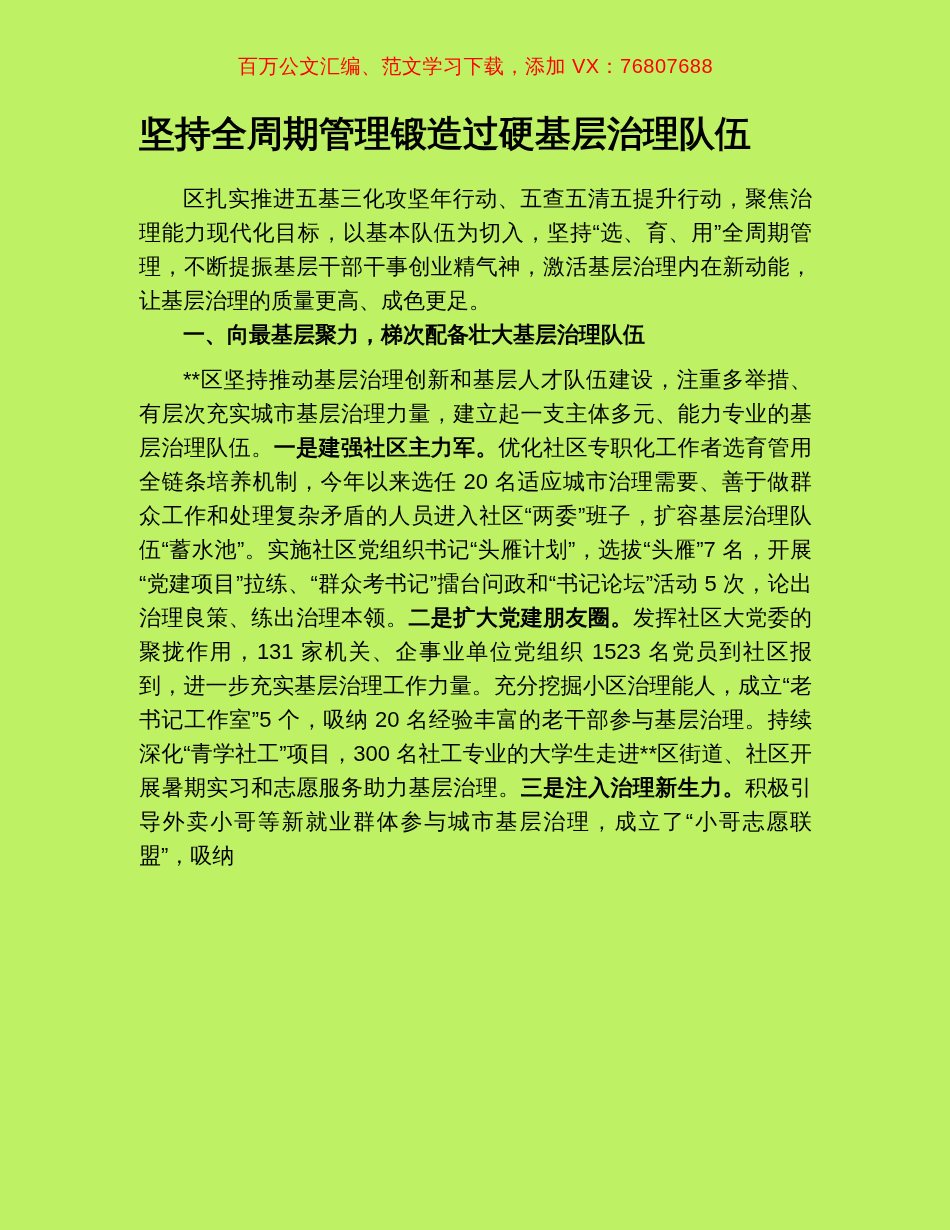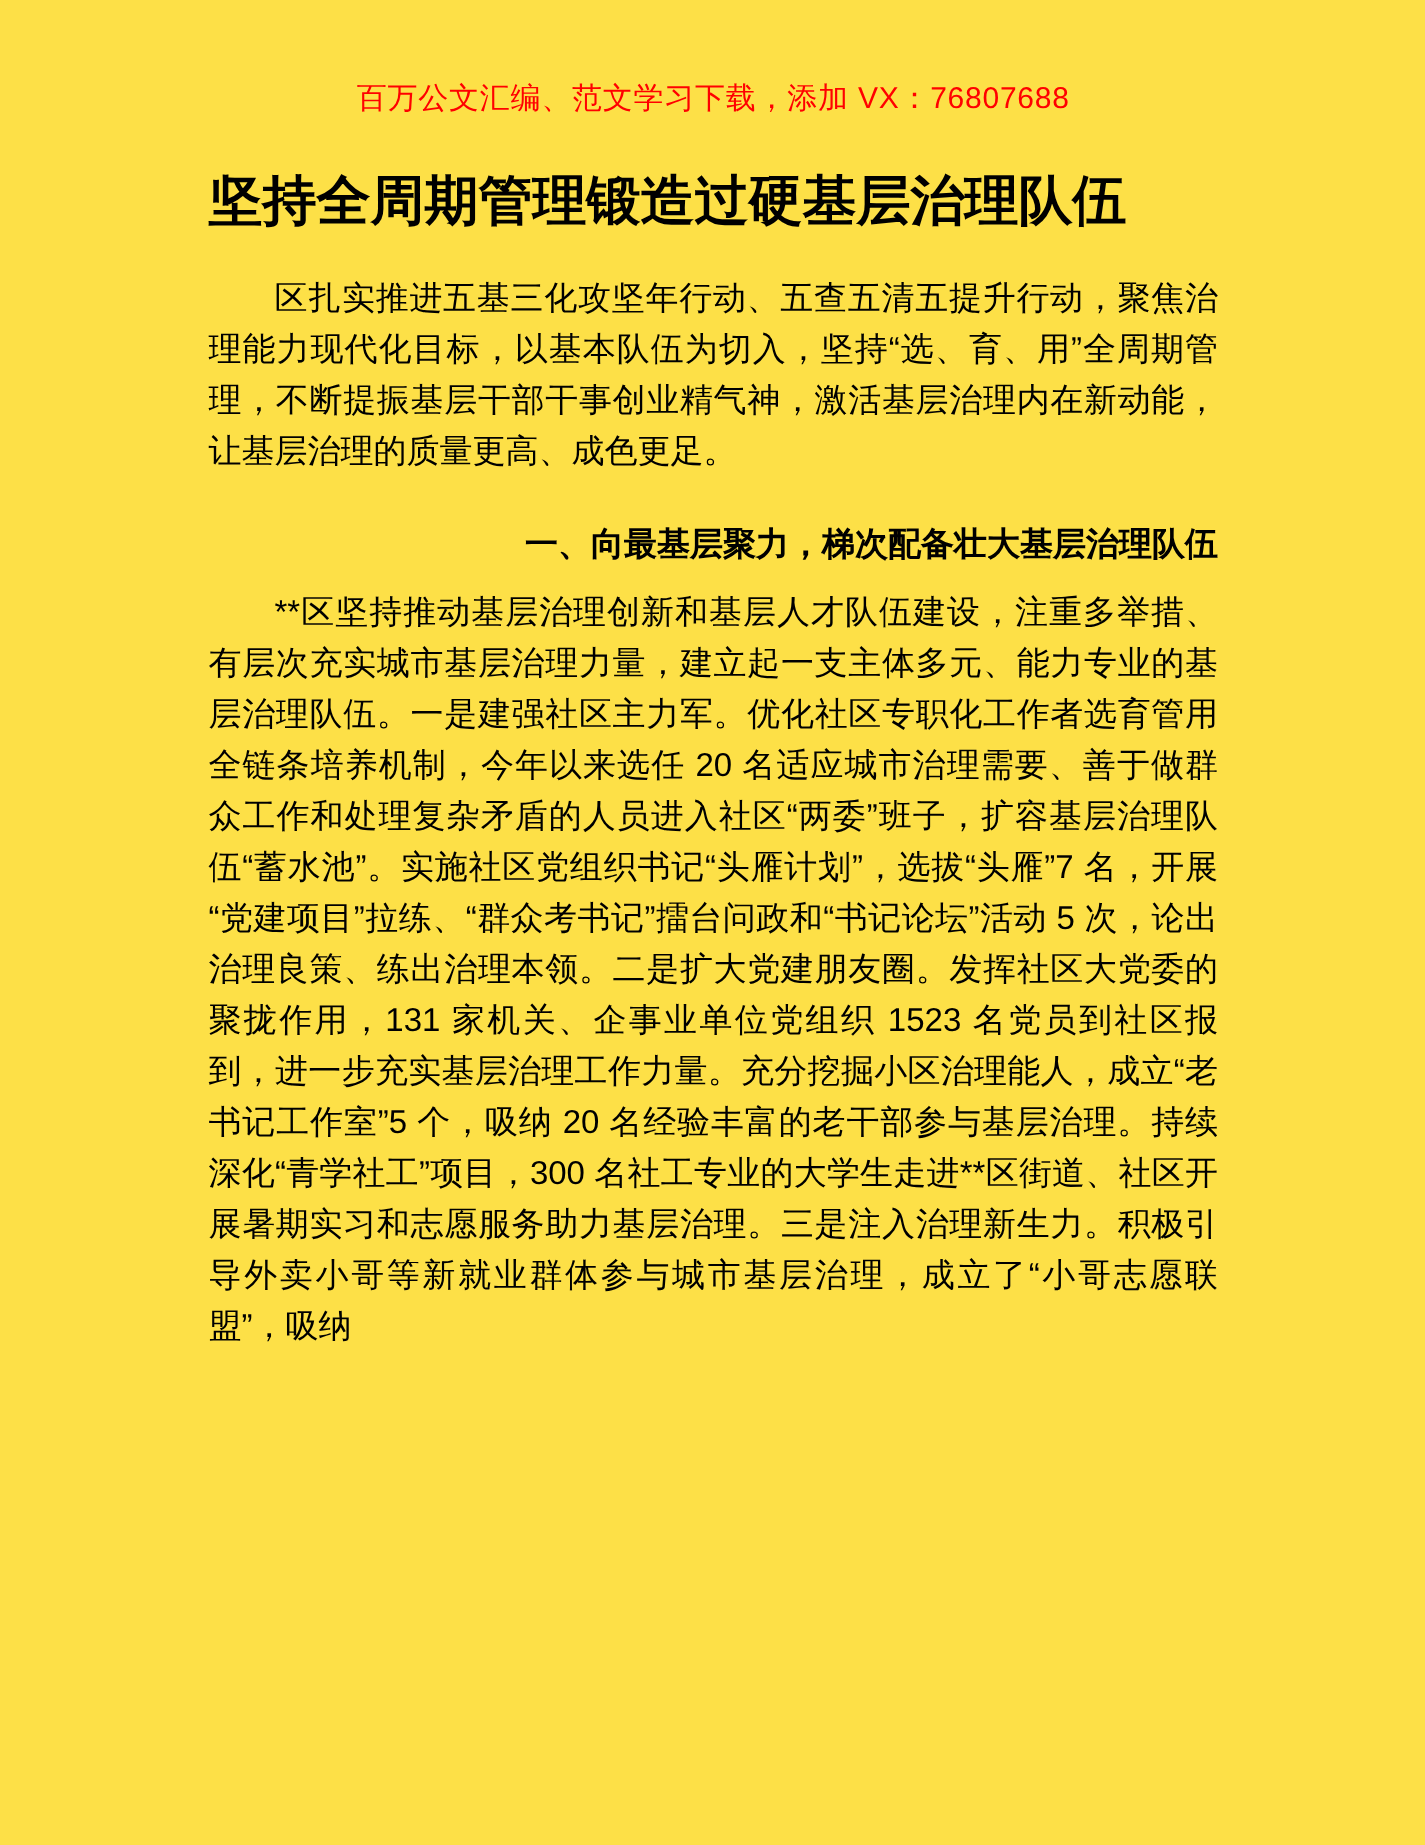--- a/index.html
+++ b/index.html
@@ -11,21 +11,21 @@
     width: 950px;
     height: 1230px;
     overflow: hidden;
     font-family: "Liberation Sans", sans-serif;
   }
   .page {
     box-sizing: border-box;
     width: 950px;
     height: 1230px;
     padding: 53px 138px 0 139px;
-    background: #fde047;
+    background: #bef264;
   }
   .watermark {
     text-align: center;
     font-size: 20px;
     line-height: 26px;
     font-weight: 400;
     letter-spacing: 0.5px;
   }
   .doc-title {
     margin: 33px 0 0 0;
@@ -41,26 +41,26 @@
     line-height: 34px;
     color: #000000;
     text-align: justify;
     text-indent: 2em;
     word-break: break-all;
   }
   .intro {
     margin-top: 26px;
   }
   .section-heading {
-    margin: 28px 0 11px 0;
+    margin: 0 0 11px 0;
     font-weight: 700;
-    text-align: right;
+    text-align: left;
   }
   .bold {
-    font-weight: 400;
+    font-weight: 700;
   }
 </style>
 </head>
 <body>
 
 <div class="page">
 
   <div class="watermark" style="color: rgb(255, 0, 0);">百万公文汇编、范文学习下载，添加 VX：76807688</div>
 
   <h1 class="doc-title">坚持全周期管理锻造过硬基层治理队伍</h1>

